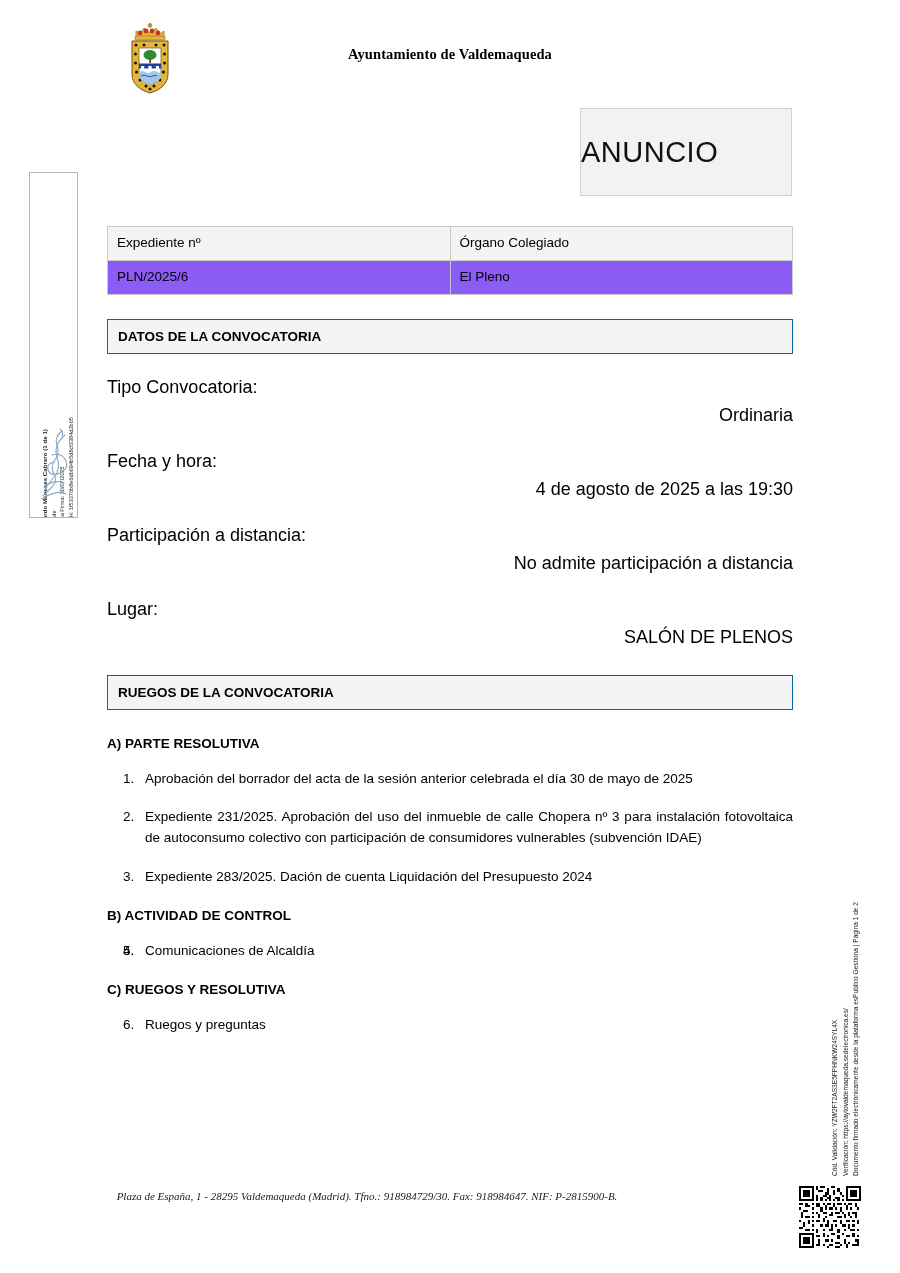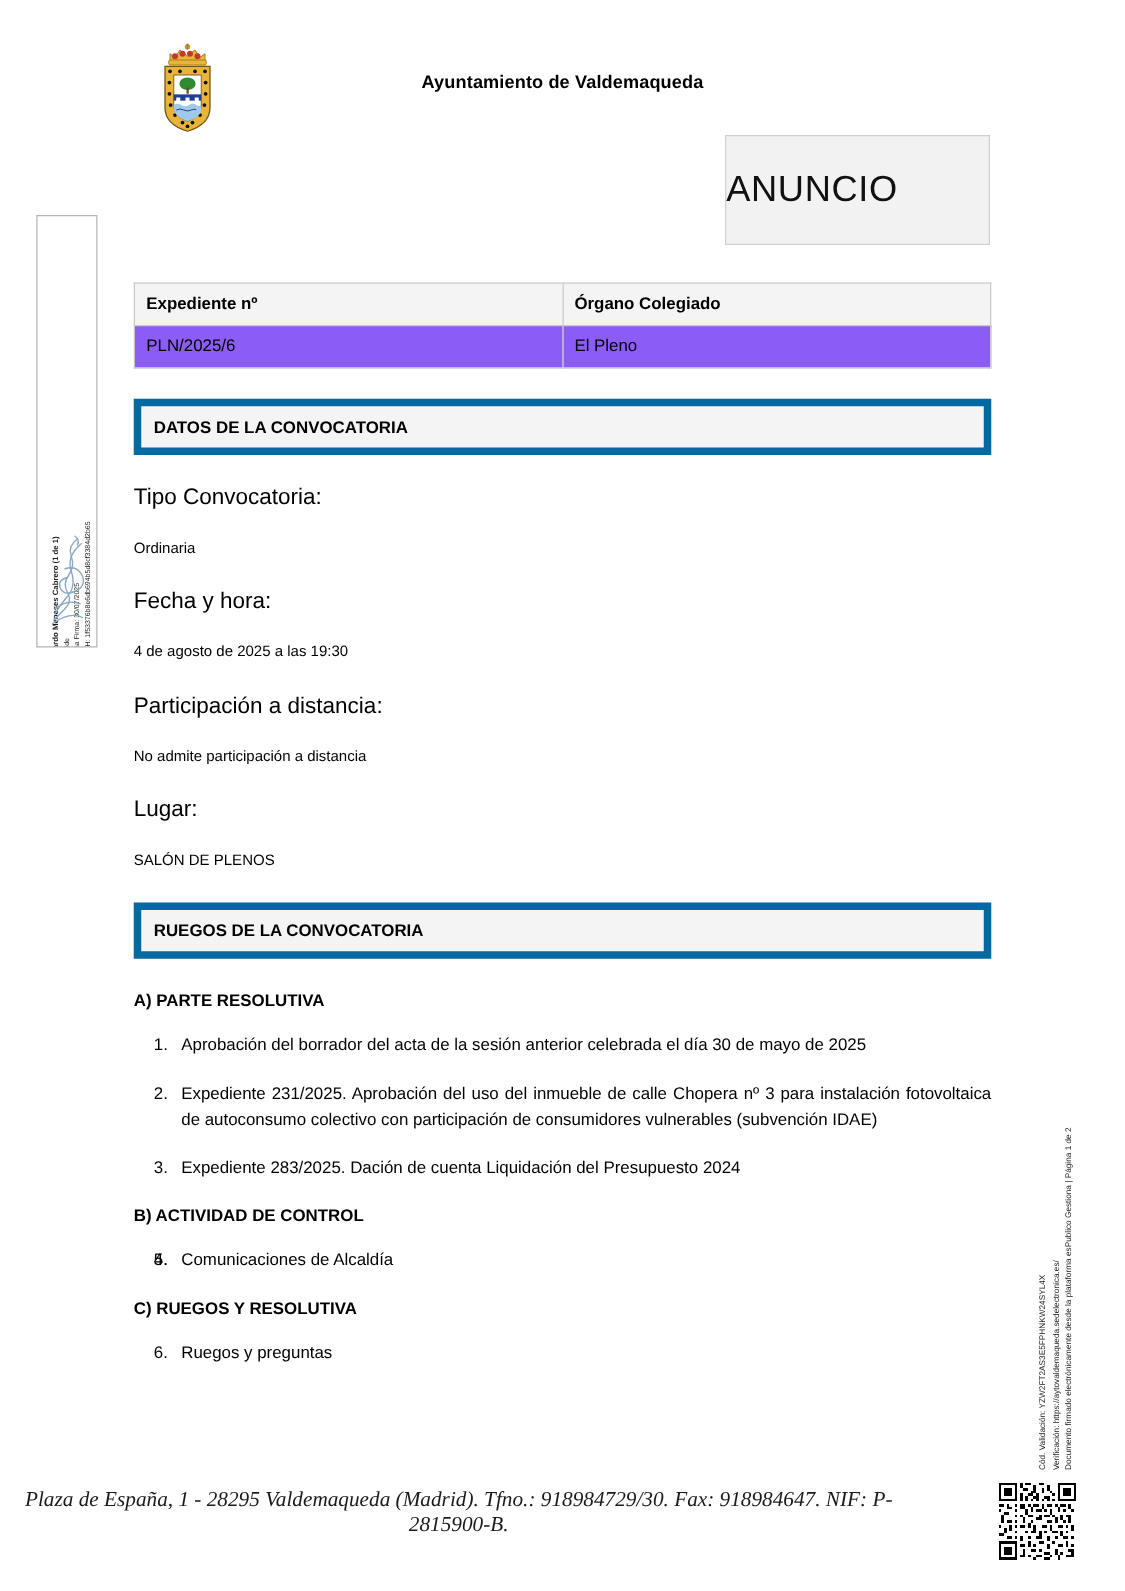--- a/index.html
+++ b/index.html
@@ -19,23 +19,24 @@
 
   .page {
     position: absolute;
     inset: 0;
     background: #ffffff;
   }
 
   
   .header {
     position: absolute;
-    left: 0; top: 12px;
+    left: 0; top: 0;
     width: 848px;
     height: 105px;
+    font-family: Liberation Serif, serif;
   }
   .crest {
     position: absolute;
     left: 124px; top: 20px;
     width: 52px; height: 76px;
   }
   .header-title {
     position: absolute;
     left: 0; top: 46px;
     width: 900px;
@@ -78,48 +79,49 @@
   }
   table.exp-table td {
     border: 1px solid #c9c9c9;
     padding: 8px 9px;
     font-size: 13.5px;
     vertical-align: middle;
     line-height: 1.25;
   }
   table.exp-table tr.head td {
     background: #f4f4f4;
-    font-weight: bold;
+    font-weight: normal;
   }
   table.exp-table tr.body td {
     background: #8b5cf6;
   }
 
   .band {
     margin-top: 24px;
     background: #f4f4f4;
-    border: 6px solid #0369a1;
+    border: 1px solid #0369a1;
     padding: 9px 10px;
     font-size: 13.5px;
     font-weight: bold;
   }
 
   .field {
     margin-top: 20px;
   }
   .field .label {
     font-size: 18px;
     font-weight: normal;
     line-height: 1.45;
   }
   .field .value {
-    font-size: 12px;
+    font-size: 18px;
     font-weight: normal;
     line-height: 1.45;
-    margin-top: 20px;
+    margin-top: 2px;
+    text-align: right;
   }
 
   .section-head {
     font-size: 13.5px;
     font-weight: bold;
     margin-top: 26px;
   }
   .section-head.tight { margin-top: 20px; }
 
   ol.agenda {
@@ -201,21 +203,21 @@
 
   
   .footer {
     position: absolute;
     left: 0;
     top: 1190px;
     width: 734px;
     text-align: center;
     font-family: "Liberation Serif", serif;
     font-style: italic;
-    font-size: 17px;
+    font-size: 11px;
     color: #1a1a1a;
   }
 </style>
 </head>
 <body>
 
 <div class="page">
 
   <div class="header">
     <div class="crest">

